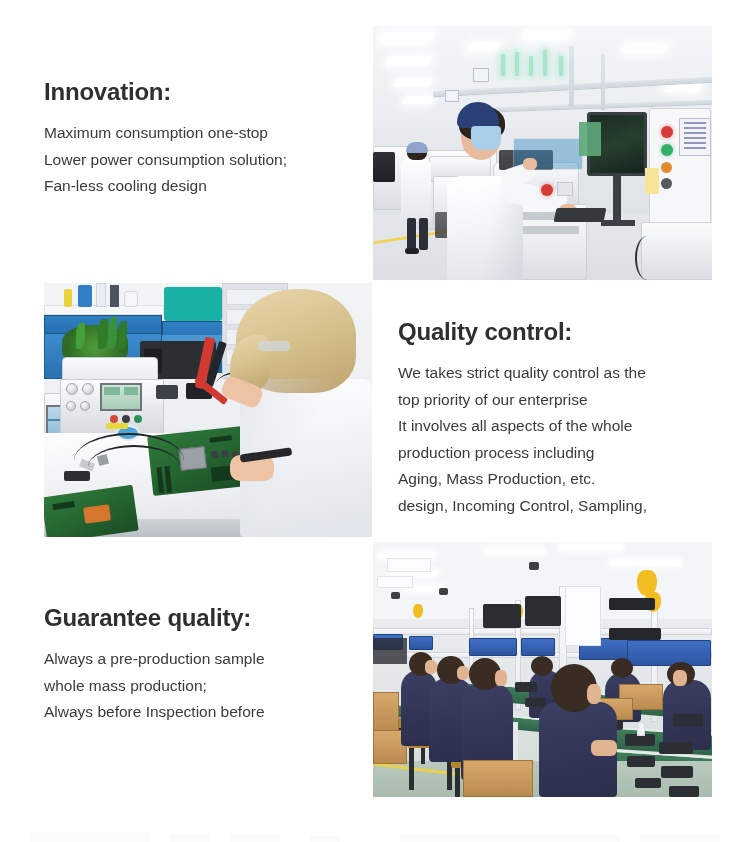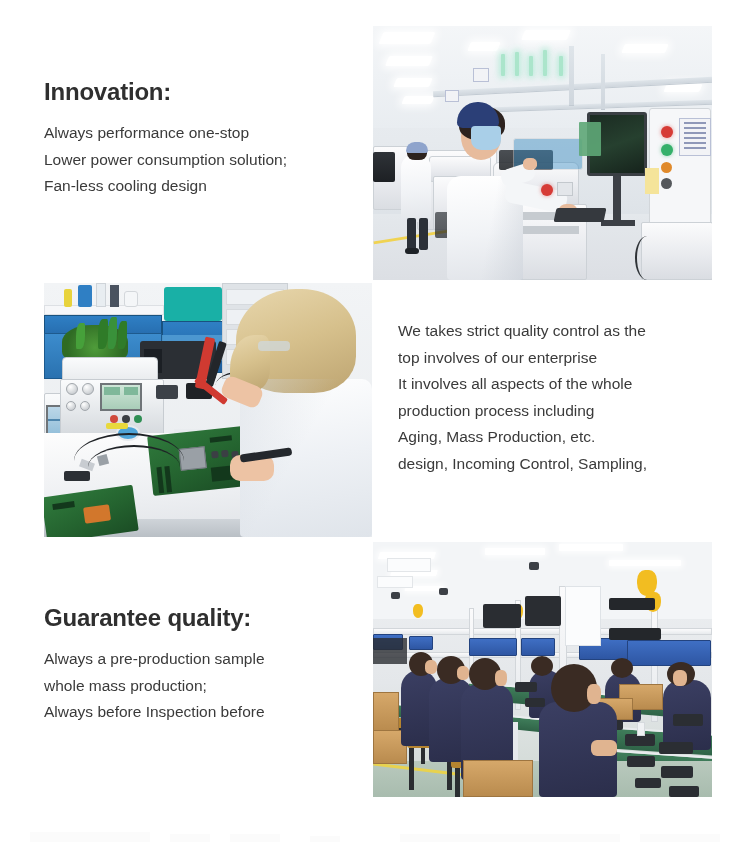--- a/index.html
+++ b/index.html
@@ -200,21 +200,21 @@
     position:absolute; background:#fbfbfb;
   }
 </style>
 </head>
 <body>
 
 <div class="page">
 
   <div class="text-block" style="left:44px; top:78px; width:320px;">
     <div class="heading">Innovation:</div>
-    <div class="body-line">Always performance one-stop</div>
+    <div class="body-line">Maximum consumption one-stop</div>
     <div class="body-line">Lower power consumption solution;</div>
     <div class="body-line">Fan-less cooling design</div>
   </div>
 
   <div class="photo p1" style="left:373px; top:26px; width:339px; height:254px;">
     <div class="scene">
       <div class="el bg"></div>
       <div class="el ceiling"></div>
 
       <div class="el lamp" style="left:8px;  top:6px;  width:52px; height:12px;"></div>
@@ -400,22 +400,23 @@
       <div class="el hair2" style="left:192px; top:6px;  width:120px; height:104px; z-index:10;"></div>
       <div class="el hair2" style="left:186px; top:52px; width:40px;  height:56px; z-index:11; border-radius:60% 20% 40% 30%;"></div>
       <div class="el" style="left:214px; top:58px; width:32px; height:10px; background:#cfd8de; opacity:.75; border-radius:4px; z-index:12;"></div>
       <div class="el" style="left:178px; top:98px; width:40px; height:22px; background:#edc3a4; border-radius:8px; z-index:12; transform:rotate(22deg);"></div>
       <div class="el" style="left:186px; top:172px; width:44px; height:26px; background:#edc3a4; border-radius:10px; z-index:12;"></div>
       <div class="el" style="left:196px; top:168px; width:52px; height:8px;  background:#24282d; border-radius:3px; z-index:13; transform:rotate(-8deg);"></div>
     </div>
   </div>
 
   <div class="text-block" style="left:398px; top:318px; width:310px;">
+    <div class="heading">Quality control:</div>
     <div class="body-line">We takes strict quality control as the</div>
-    <div class="body-line">top involves of our enterprise</div>
+    <div class="body-line">top priority of our enterprise</div>
     <div class="body-line">It involves all aspects of the whole</div>
     <div class="body-line">production process including</div>
     <div class="body-line">Aging, Mass Production, etc.</div>
     <div class="body-line">design, Incoming Control, Sampling,</div>
   </div>
 
   <div class="text-block" style="left:44px; top:604px; width:320px;">
     <div class="heading">Guarantee quality:</div>
     <div class="body-line">Always a pre-production sample</div>
     <div class="body-line">whole mass production;</div>

